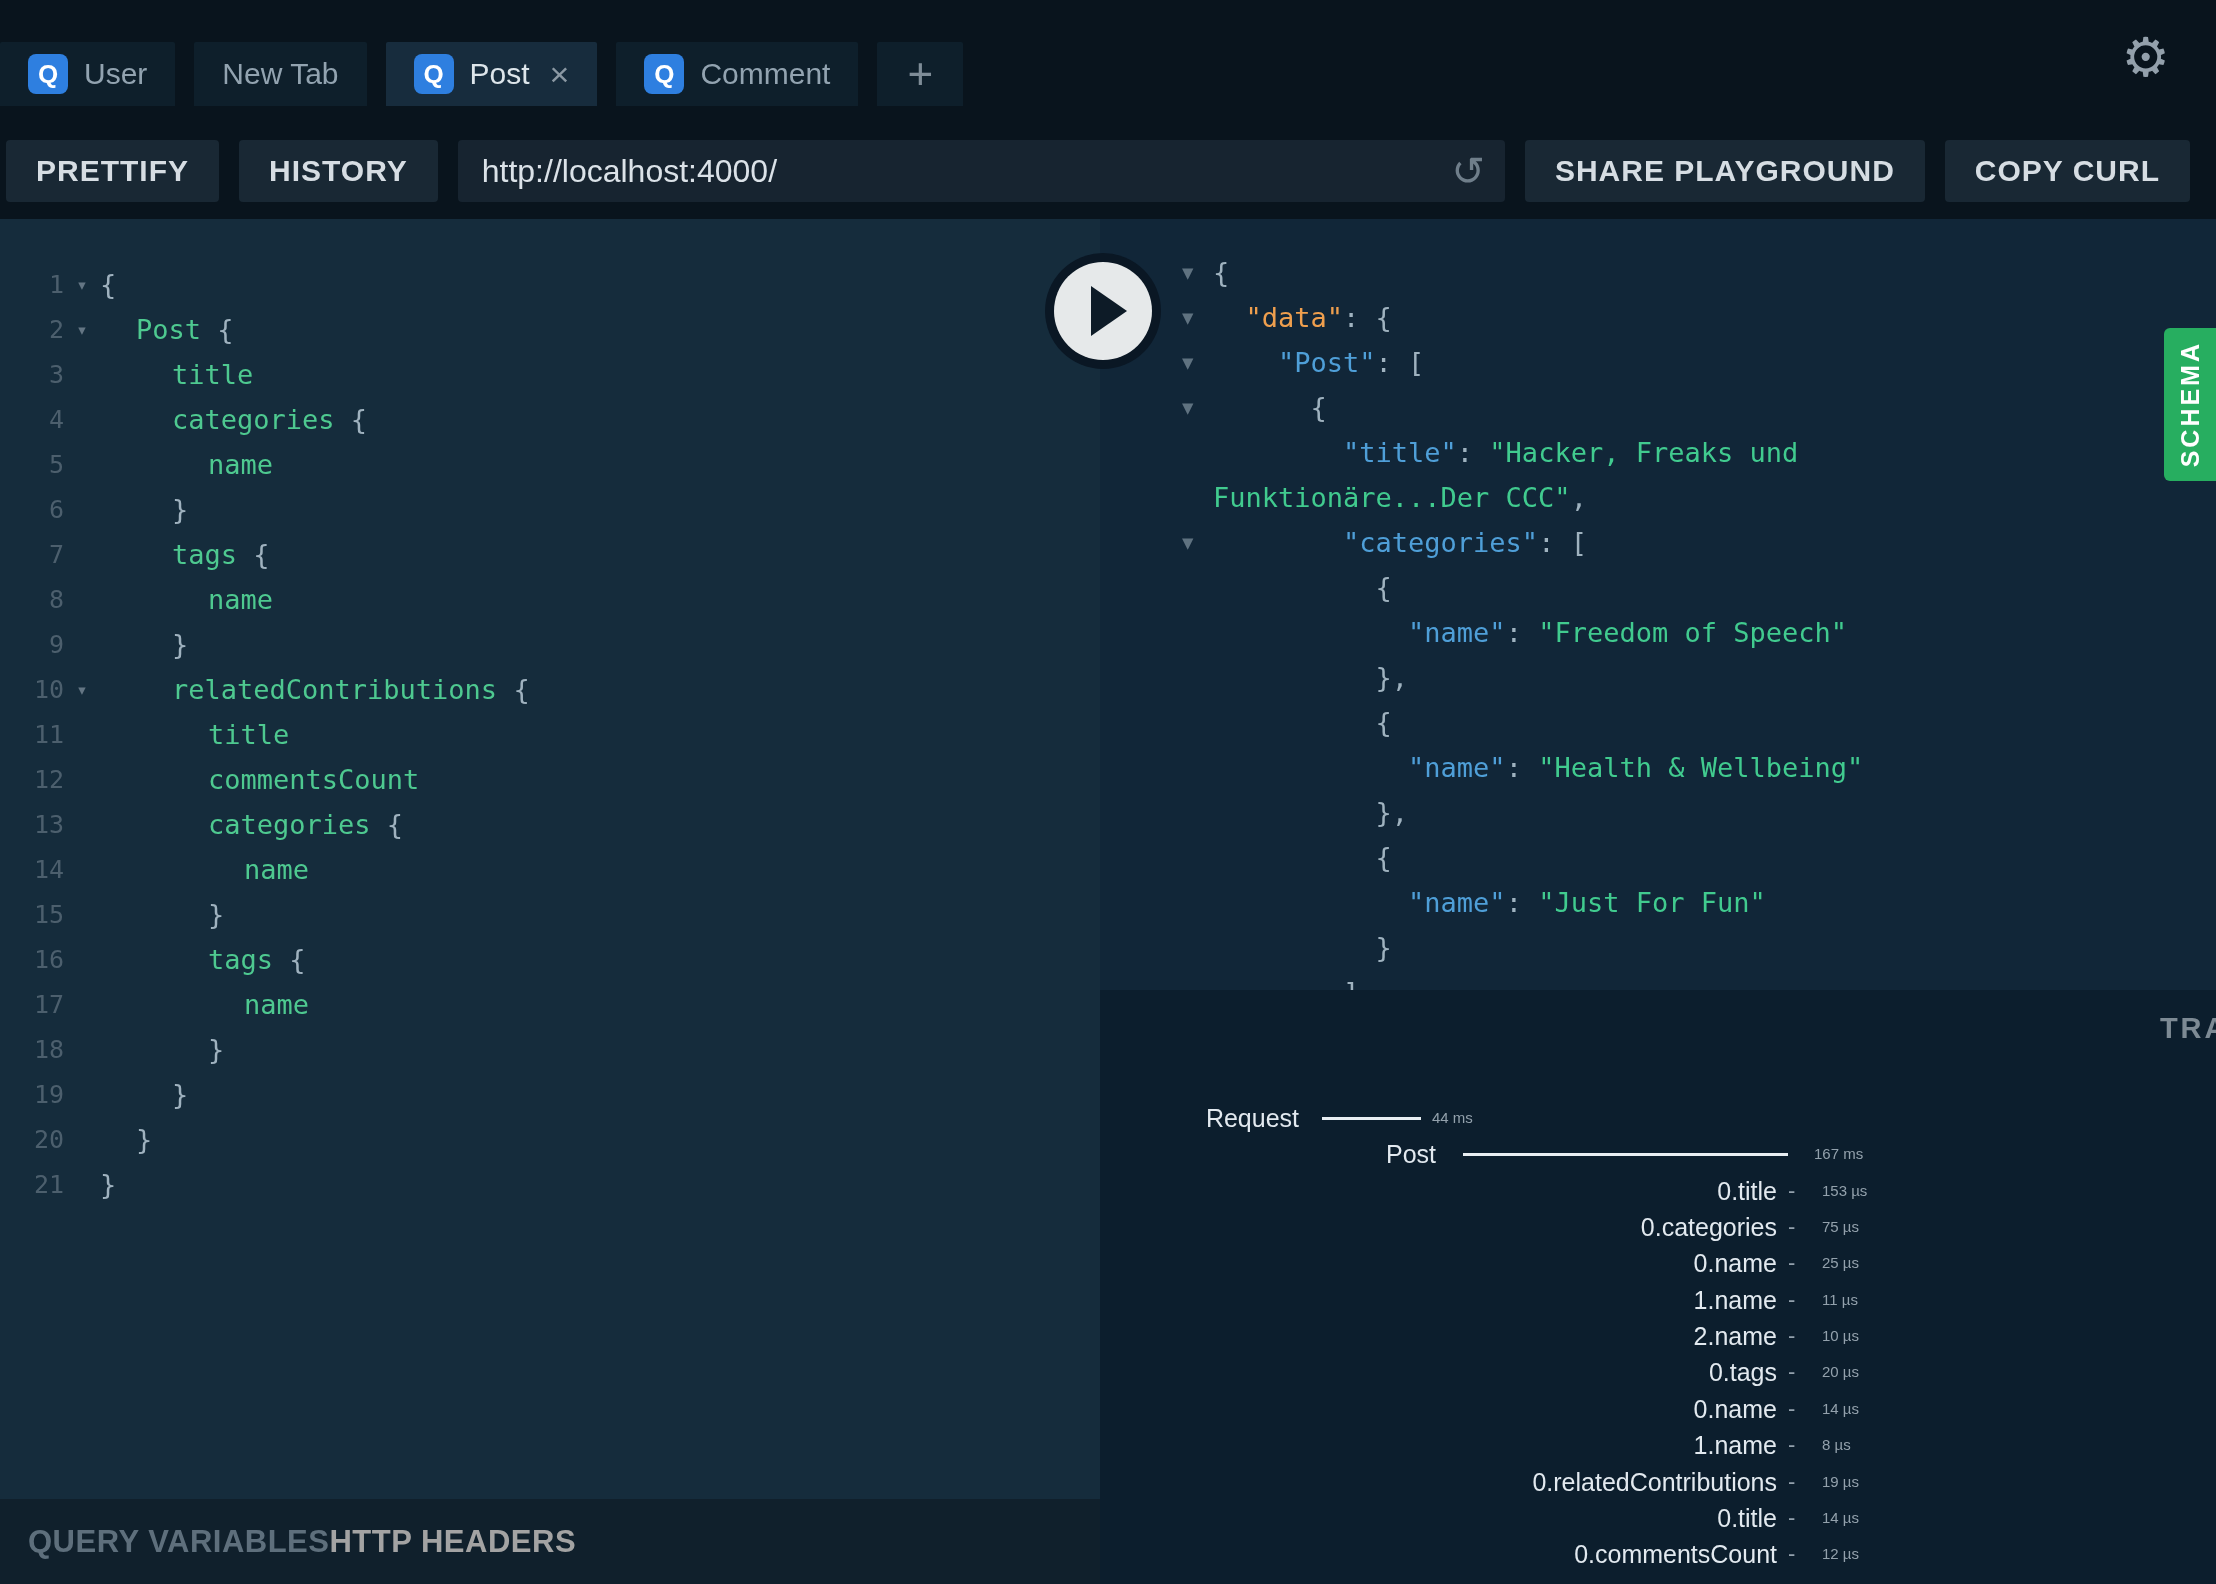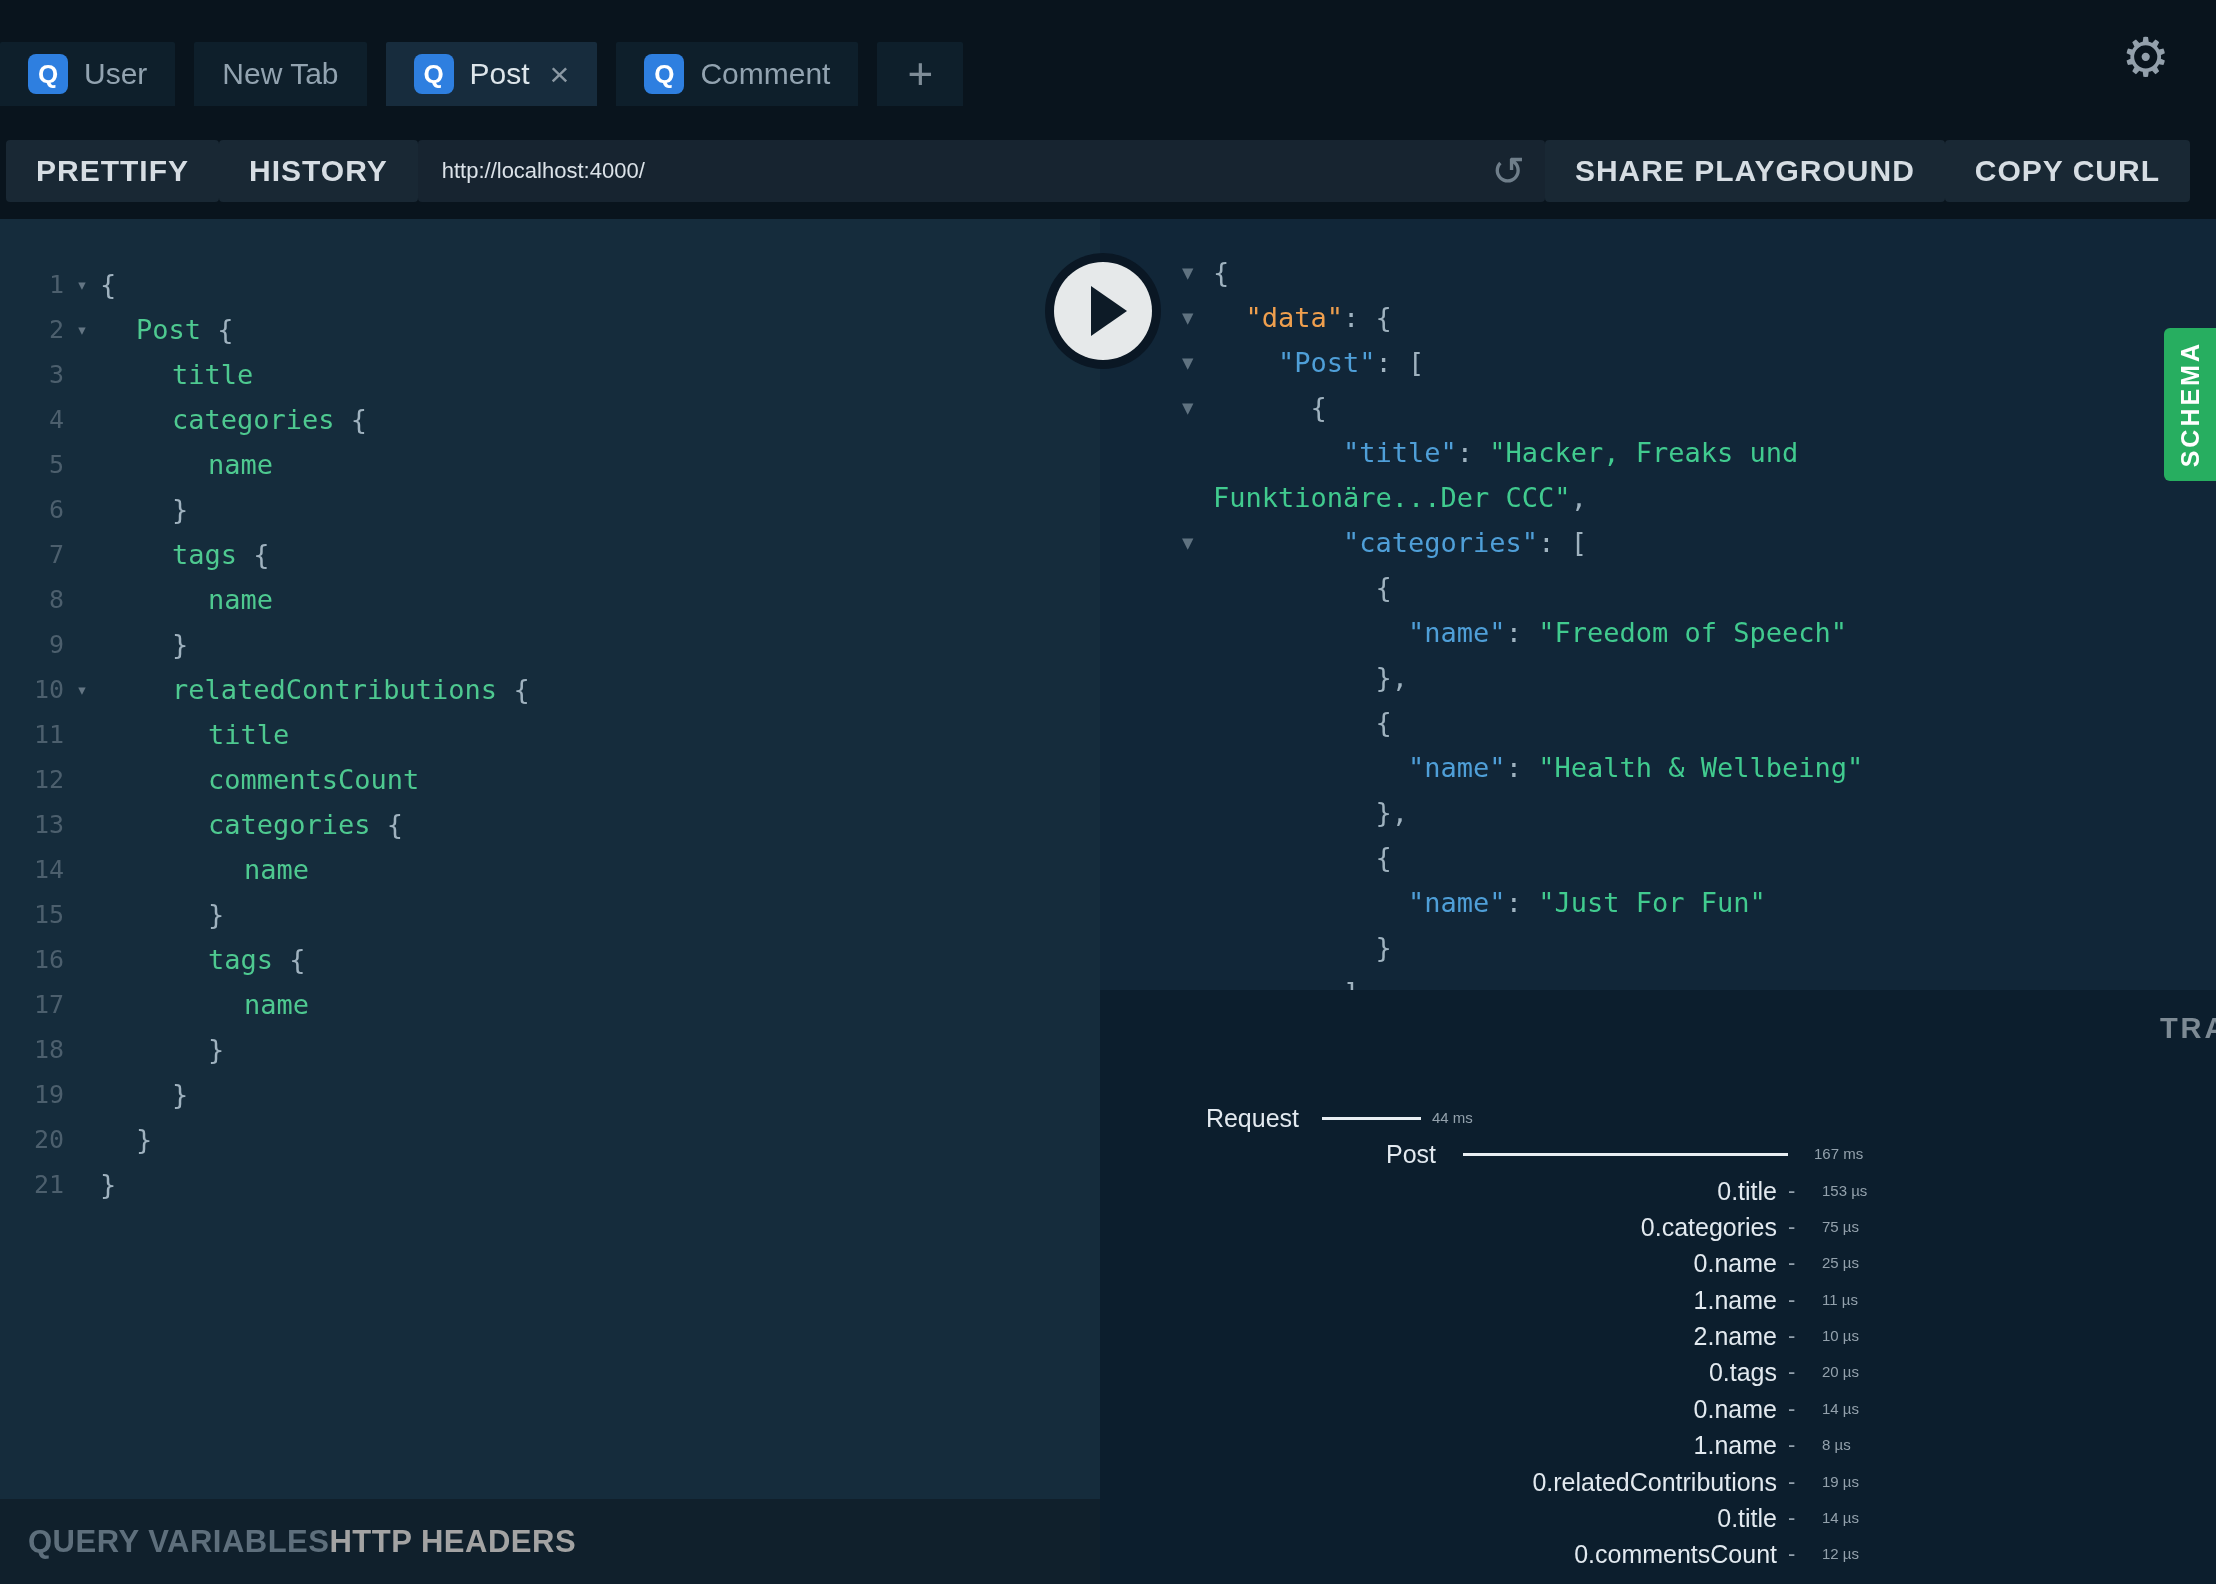--- a/index.html
+++ b/index.html
@@ -12,24 +12,24 @@
   .tabs-row{display:flex;gap:19px;padding-top:42px;align-items:flex-start}
   #tabs{display:flex;gap:19px}
   .tab{height:64px;display:flex;align-items:center;gap:16px;padding:0 28px;background:#0e1f2b;color:#92a3b0;font-size:30px;cursor:pointer;border-radius:2px 2px 0 0;white-space:nowrap}
   .tab.active{background:#172c3d;color:#dde5ea}
   .q-badge{width:40px;height:40px;border-radius:8px;background:#2e7fe0;color:#fff;font-weight:bold;font-size:26px;display:flex;align-items:center;justify-content:center;flex:none}
   .tab-close{color:#8b98a3;font-size:34px;margin-left:4px;line-height:1}
   .tab-add{width:86px;justify-content:center;font-size:44px;color:#7e8c97;padding:0}
   .gear{position:absolute;right:46px;top:30px;font-size:54px;color:#93a0ab;cursor:pointer;line-height:1}
 
   
-  .toolbar{position:absolute;top:123px;left:0;width:2216px;height:96px;display:flex;align-items:center;padding:0 26px 0 6px}
+  .toolbar{position:absolute;top:123px;left:0;width:2216px;height:96px;display:flex;align-items:center;gap:20px;padding:0 26px 0 6px}
   .tb-btn{height:62px;padding:0 30px;background:#192834;border:none;border-radius:4px;color:#d6dde3;font-size:30px;font-weight:bold;letter-spacing:1px;font-family:"Liberation Sans",sans-serif;cursor:pointer;white-space:nowrap}
   .url-wrap{flex:1;height:62px;background:#172430;border-radius:4px;position:relative;display:flex;align-items:center}
-  .url-input{width:100%;height:100%;background:transparent;border:none;outline:none;color:#dbe2e8;font-size:22px;padding:0 80px 0 24px;font-family:"Liberation Sans",sans-serif}
+  .url-input{width:100%;height:100%;background:transparent;border:none;outline:none;color:#dbe2e8;font-size:32px;padding:0 80px 0 24px;font-family:"Liberation Sans",sans-serif}
   .reload{position:absolute;right:20px;font-size:40px;color:#6f7e8a;cursor:pointer;line-height:1}
 
   
   .code{font-family:"DejaVu Sans Mono","Liberation Mono",monospace;font-size:27px;line-height:45px}
   .editor-pane{position:absolute;top:219px;left:0;width:1100px;height:1280px;background:#152c3c;overflow:hidden}
   #editor-lines{padding-top:43px}
   .ed-line{display:flex;height:45px}
   .ed-gutter{width:64px;text-align:right;color:#4c5f6d;font-size:25px;flex:none}
   .ed-arrow{width:36px;flex:none;color:#64768
 4;color:#647684;font-size:19px;text-align:center}

